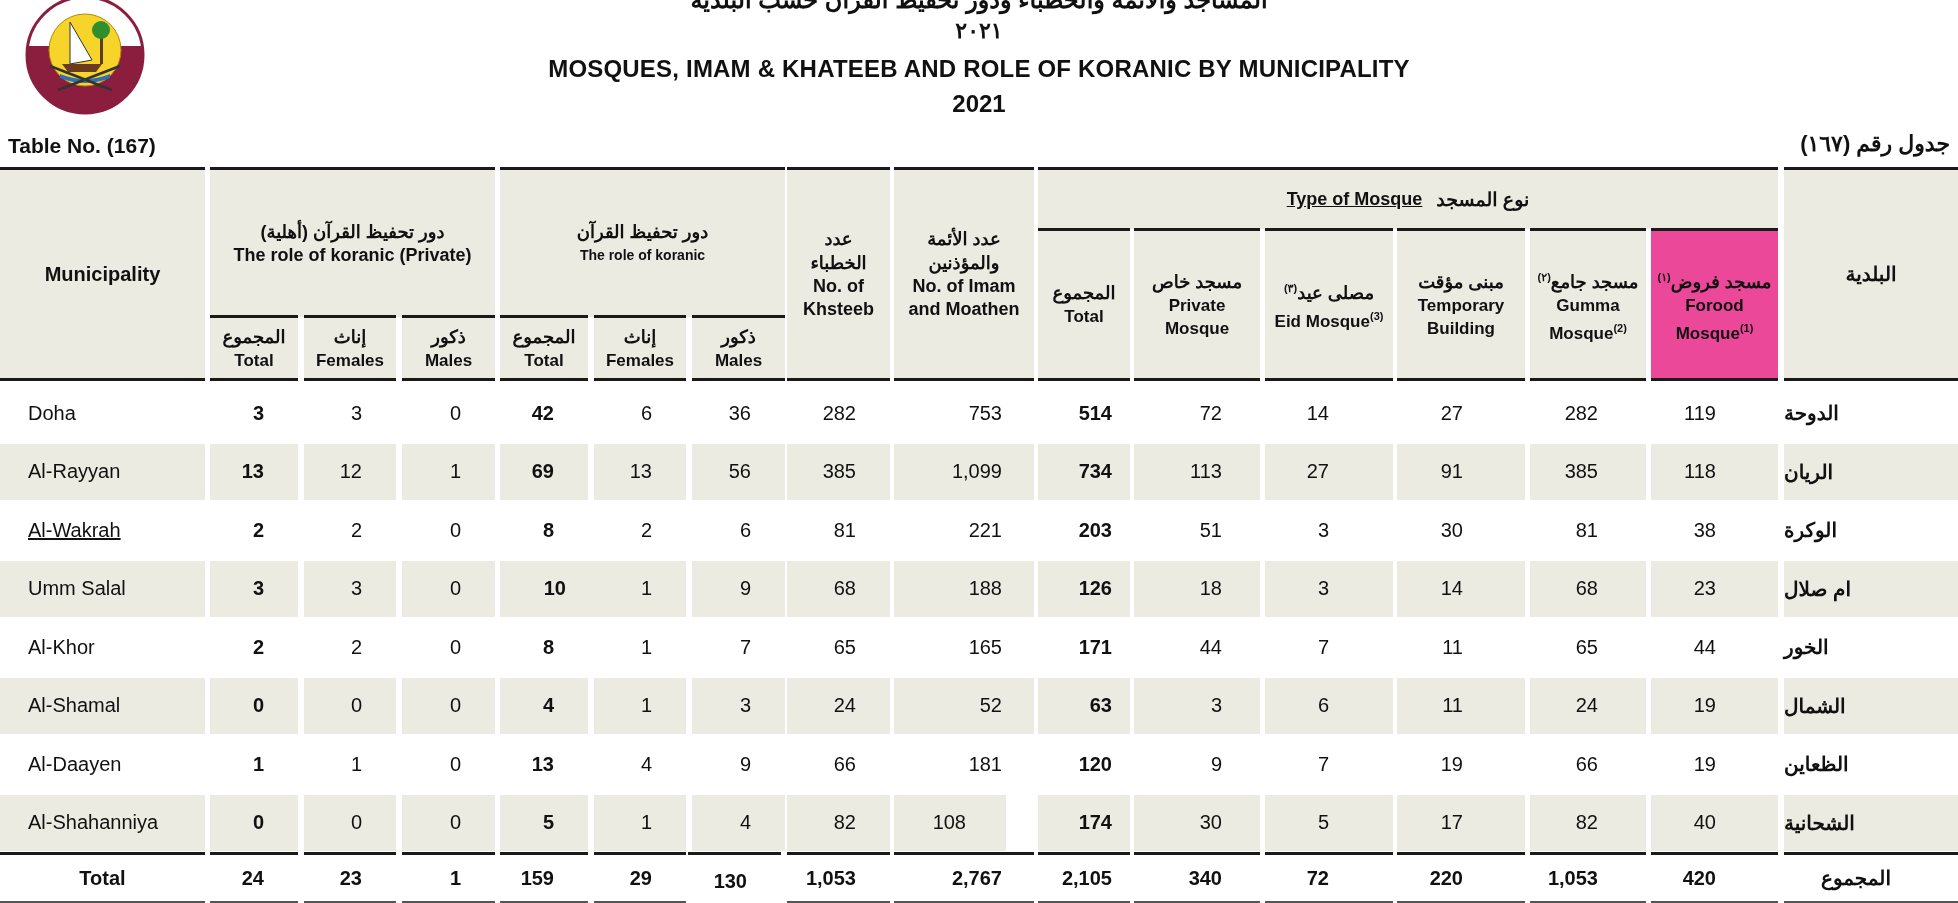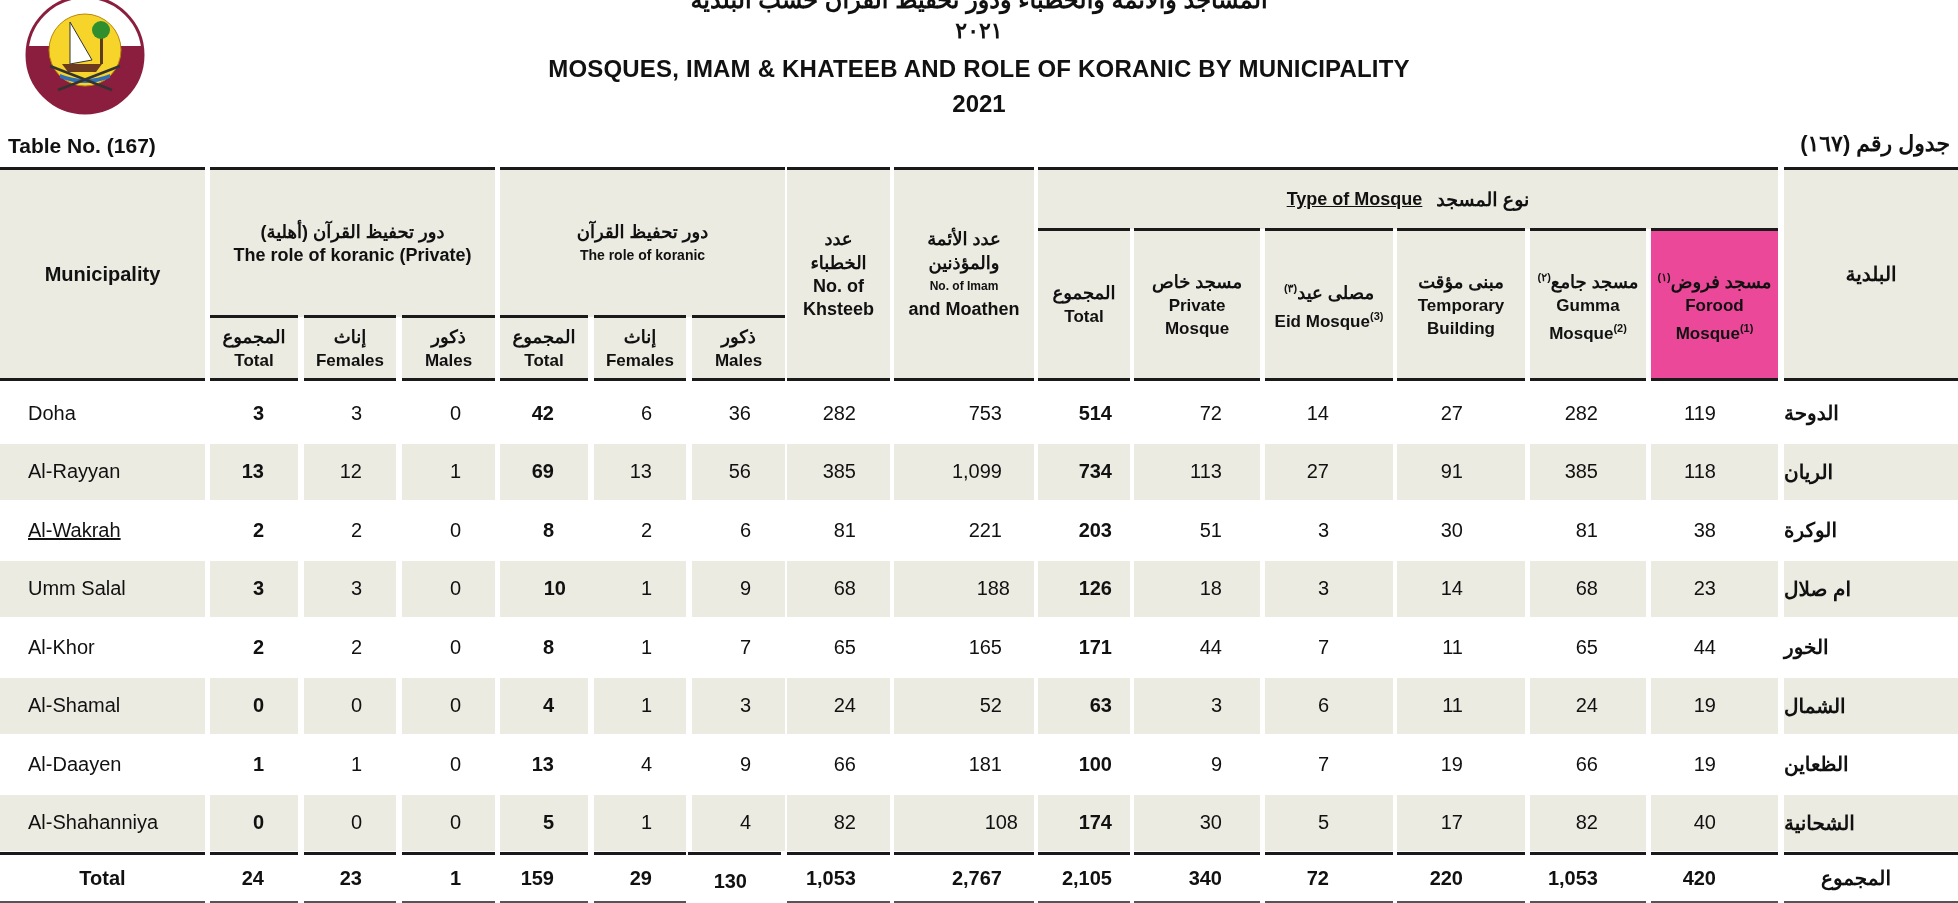--- a/index.html
+++ b/index.html
@@ -102,21 +102,21 @@
   <div class="cell hdr hdr-bottom" style="left:787px;top:167px;width:103px;height:214px;flex-direction:column;">
     <span class="h-ar">عدد</span>
     <span class="h-ar">الخطباء</span>
     <span class="h-text" style="font-size:18px;">No. of</span>
     <span class="h-text" style="font-size:18px;">Khsteeb</span>
   </div>
 
   <div class="cell hdr hdr-bottom" style="left:894px;top:167px;width:140px;height:214px;flex-direction:column;">
     <span class="h-ar">عدد الأئمة</span>
     <span class="h-ar">والمؤذنين</span>
-    <span class="h-text" style="font-size:12px;">No. of Imam</span>
+    <span class="h-text" style="font-size:18px;">No. of Imam</span>
     <span class="h-text" style="font-size:18px;">and Moathen</span>
   </div>
 
   <div class="cell hdr" style="left:1038px;top:167px;width:740px;height:62px;">
     <span class="h-text" style="font-size:18px;text-decoration:underline;">Type of Mosque</span>
     <span class="h-ar" style="margin-left:14px;font-size:19px;">نوع المسجد</span>
   </div>
   <div class="subline" style="left:1038px;top:228px;width:92px;"></div>
   <div class="subline" style="left:1134px;top:228px;width:126px;"></div>
   <div class="subline" style="left:1265px;top:228px;width:128px;"></div>
@@ -215,21 +215,21 @@
     </div>
     <div>
       <div class="row-cell muni-en shade" style="left: 0px; top: 560.5px; width: 205px; height: 56.5px;">Umm Salal</div>
       <div class="row-cell num bold shade" style="left: 210px; top: 560.5px; width: 88px; height: 56.5px; padding-right: 34px;">3</div>
       <div class="row-cell num shade" style="left: 304px; top: 560.5px; width: 92px; height: 56.5px; padding-right: 34px;">3</div>
       <div class="row-cell num shade" style="left: 402px; top: 560.5px; width: 93px; height: 56.5px; padding-right: 34px;">0</div>
       <div class="row-cell num bold shade" style="left: 500px; top: 560.5px; width: 100px; height: 56.5px; padding-right: 34px;">10</div>
       <div class="row-cell num shade" style="left: 594px; top: 560.5px; width: 92px; height: 56.5px; padding-right: 34px;">1</div>
       <div class="row-cell num shade" style="left: 692px; top: 560.5px; width: 93px; height: 56.5px; padding-right: 34px;">9</div>
       <div class="row-cell num shade" style="left: 787px; top: 560.5px; width: 103px; height: 56.5px; padding-right: 34px;">68</div>
-      <div class="row-cell num shade" style="left: 894px; top: 560.5px; width: 140px; height: 56.5px; padding-right: 24px;">188</div>
+      <div class="row-cell num shade" style="left: 894px; top: 560.5px; width: 140px; height: 56.5px; padding-right: 32px;">188</div>
       <div class="row-cell num bold shade" style="left: 1038px; top: 560.5px; width: 92px; height: 56.5px; padding-right: 18px;">126</div>
       <div class="row-cell num shade" style="left: 1134px; top: 560.5px; width: 126px; height: 56.5px; padding-right: 38px;">18</div>
       <div class="row-cell num shade" style="left: 1265px; top: 560.5px; width: 128px; height: 56.5px; padding-right: 64px;">3</div>
       <div class="row-cell num shade" style="left: 1397px; top: 560.5px; width: 128px; height: 56.5px; padding-right: 62px;">14</div>
       <div class="row-cell num shade" style="left: 1530px; top: 560.5px; width: 116px; height: 56.5px; padding-right: 48px;">68</div>
       <div class="row-cell num shade" style="left: 1651px; top: 560.5px; width: 127px; height: 56.5px; padding-right: 62px;">23</div>
       <div class="row-cell muni-ar shade" style="left: 1784px; top: 560.5px; width: 174px; height: 56.5px;">ام صلال</div>
     </div>
     <div>
       <div class="row-cell muni-en" style="left: 0px; top: 619px; width: 205px; height: 56.5px;">Al-Khor</div>
@@ -270,38 +270,38 @@
     <div>
       <div class="row-cell muni-en" style="left: 0px; top: 736px; width: 205px; height: 56.5px;">Al-Daayen</div>
       <div class="row-cell num bold" style="left: 210px; top: 736px; width: 88px; height: 56.5px; padding-right: 34px;">1</div>
       <div class="row-cell num" style="left: 304px; top: 736px; width: 92px; height: 56.5px; padding-right: 34px;">1</div>
       <div class="row-cell num" style="left: 402px; top: 736px; width: 93px; height: 56.5px; padding-right: 34px;">0</div>
       <div class="row-cell num bold" style="left: 500px; top: 736px; width: 88px; height: 56.5px; padding-right: 34px;">13</div>
       <div class="row-cell num" style="left: 594px; top: 736px; width: 92px; height: 56.5px; padding-right: 34px;">4</div>
       <div class="row-cell num" style="left: 692px; top: 736px; width: 93px; height: 56.5px; padding-right: 34px;">9</div>
       <div class="row-cell num" style="left: 787px; top: 736px; width: 103px; height: 56.5px; padding-right: 34px;">66</div>
       <div class="row-cell num" style="left: 894px; top: 736px; width: 140px; height: 56.5px; padding-right: 32px;">181</div>
-      <div class="row-cell num bold" style="left: 1038px; top: 736px; width: 92px; height: 56.5px; padding-right: 18px;">100</div>
+      <div class="row-cell num bold" style="left: 1038px; top: 736px; width: 92px; height: 56.5px; padding-right: 18px;">120</div>
       <div class="row-cell num" style="left: 1134px; top: 736px; width: 126px; height: 56.5px; padding-right: 38px;">9</div>
       <div class="row-cell num" style="left: 1265px; top: 736px; width: 128px; height: 56.5px; padding-right: 64px;">7</div>
       <div class="row-cell num" style="left: 1397px; top: 736px; width: 128px; height: 56.5px; padding-right: 62px;">19</div>
       <div class="row-cell num" style="left: 1530px; top: 736px; width: 116px; height: 56.5px; padding-right: 48px;">66</div>
       <div class="row-cell num" style="left: 1651px; top: 736px; width: 127px; height: 56.5px; padding-right: 62px;">19</div>
       <div class="row-cell muni-ar" style="left: 1784px; top: 736px; width: 174px; height: 56.5px;">الظعاين</div>
     </div>
     <div>
       <div class="row-cell muni-en shade" style="left: 0px; top: 794.5px; width: 205px; height: 56.5px;">Al-Shahanniya</div>
       <div class="row-cell num bold shade" style="left: 210px; top: 794.5px; width: 88px; height: 56.5px; padding-right: 34px;">0</div>
       <div class="row-cell num shade" style="left: 304px; top: 794.5px; width: 92px; height: 56.5px; padding-right: 34px;">0</div>
       <div class="row-cell num shade" style="left: 402px; top: 794.5px; width: 93px; height: 56.5px; padding-right: 34px;">0</div>
       <div class="row-cell num bold shade" style="left: 500px; top: 794.5px; width: 88px; height: 56.5px; padding-right: 34px;">5</div>
       <div class="row-cell num shade" style="left: 594px; top: 794.5px; width: 92px; height: 56.5px; padding-right: 34px;">1</div>
       <div class="row-cell num shade" style="left: 692px; top: 794.5px; width: 93px; height: 56.5px; padding-right: 34px;">4</div>
       <div class="row-cell num shade" style="left: 787px; top: 794.5px; width: 103px; height: 56.5px; padding-right: 34px;">82</div>
-      <div class="row-cell num shade" style="left: 894px; top: 794.5px; width: 140px; height: 56.5px; padding-right: 16px;">108</div>
+      <div class="row-cell num shade" style="left: 894px; top: 794.5px; width: 112px; height: 56.5px; padding-right: 40px;">108</div>
       <div class="row-cell num bold shade" style="left: 1038px; top: 794.5px; width: 92px; height: 56.5px; padding-right: 18px;">174</div>
       <div class="row-cell num shade" style="left: 1134px; top: 794.5px; width: 126px; height: 56.5px; padding-right: 38px;">30</div>
       <div class="row-cell num shade" style="left: 1265px; top: 794.5px; width: 128px; height: 56.5px; padding-right: 64px;">5</div>
       <div class="row-cell num shade" style="left: 1397px; top: 794.5px; width: 128px; height: 56.5px; padding-right: 62px;">17</div>
       <div class="row-cell num shade" style="left: 1530px; top: 794.5px; width: 116px; height: 56.5px; padding-right: 48px;">82</div>
       <div class="row-cell num shade" style="left: 1651px; top: 794.5px; width: 127px; height: 56.5px; padding-right: 62px;">40</div>
       <div class="row-cell muni-ar shade" style="left: 1784px; top: 794.5px; width: 174px; height: 56.5px;">الشحانية</div>
     </div>
     <div>
       <div class="row-cell bold total-top total-bottom muni-en" style="left: 0px; top: 852px; width: 205px; height: 51px; justify-content: center; padding-left: 0px;">Total</div>

